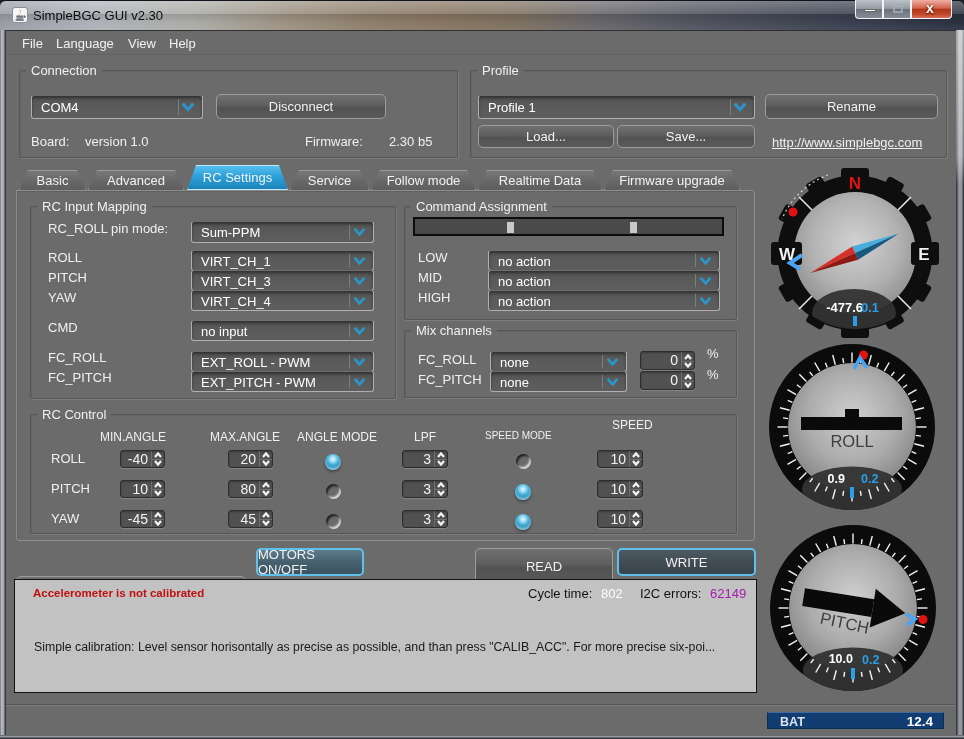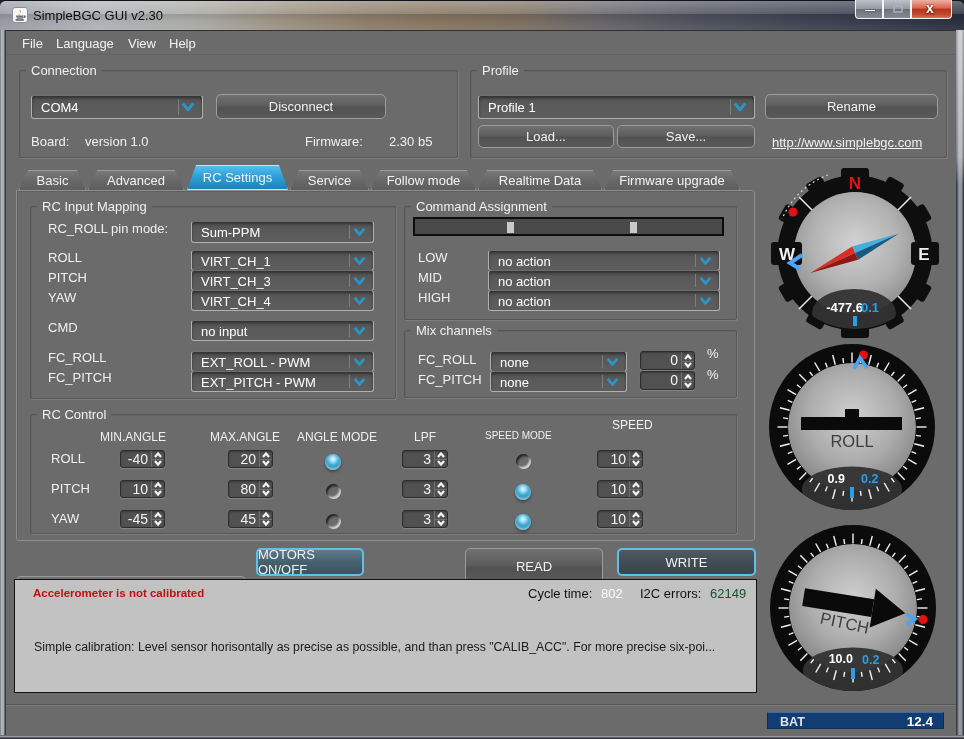--- a/index.html
+++ b/index.html
@@ -415,29 +415,29 @@
       <span class="sv">10</span>
       <span class="mid"></span>
       <svg class="spa" width="10" height="16" viewBox="0 0 10 16">
         <path d="M2 6 L5 2.5 L8 6" stroke="#f4f4f4" stroke-width="2.2" fill="none"></path>
         <path d="M2 10 L5 13.5 L8 10" stroke="#f4f4f4" stroke-width="2.2" fill="none"></path>
       </svg>
     </div>
 
   <div class="btn" style="left:16px;top:576px;width:230px;height:32px">USE DEFAULTS</div>
   <div class="btn hl" style="left:256px;top:548px;width:108px;height:28px;background:linear-gradient(180deg,#5d7c8c 0%,#46606e 50%,#3c5462 100%)">MOTORS ON/OFF</div>
-  <div class="btn" style="left:465px;top:548px;width:138px;height:36px">READ</div>
+  <div class="btn" style="left:475px;top:548px;width:138px;height:36px">READ</div>
   <div class="btn hl" style="left:617px;top:548px;width:139px;height:28px;background:linear-gradient(180deg,#4e5a62 0%,#414c54 50%,#39444c 100%)">WRITE</div>
 
   <div id="msgbox">
     <div class="abs" style="left:18px;top:7px;color:#c01010;font-weight:bold;font-size:11.5px">Accelerometer is not calibrated</div>
     <div class="abs" style="left:513px;top:6px;color:#111;font-size:13px">Cycle time:</div>
     <div class="abs" style="left:586px;top:6px;color:#fdfdfd;font-size:13px">802</div>
     <div class="abs" style="left:625px;top:6px;color:#111;font-size:13px">I2C errors:</div>
-    <div class="abs" style="left:695px;top:6px;color:#14532d;font-size:13px">62149</div>
+    <div class="abs" style="left:695px;top:6px;color:#a21caf;font-size:13px">62149</div>
     <div class="abs" style="left:19px;top:60px;color:#1a1a1a;font-size:12.3px;white-space:nowrap">Simple calibration: Level sensor horisontally as precise as possible, and than press "CALIB_ACC". For more precise six-poi...</div>
   </div>
 
   <div id="statusbar-line"></div>
 
   <svg class="gauge" style="left:765px;top:163px" width="180" height="180" viewBox="0 0 180 180">
     <defs>
       <radialGradient id="face1" cx="50%" cy="42%" r="65%">
         <stop offset="0%" stop-color="#d2d2d2"></stop>
           <stop offset="55%" stop-color="#b2b2b2"></stop>

